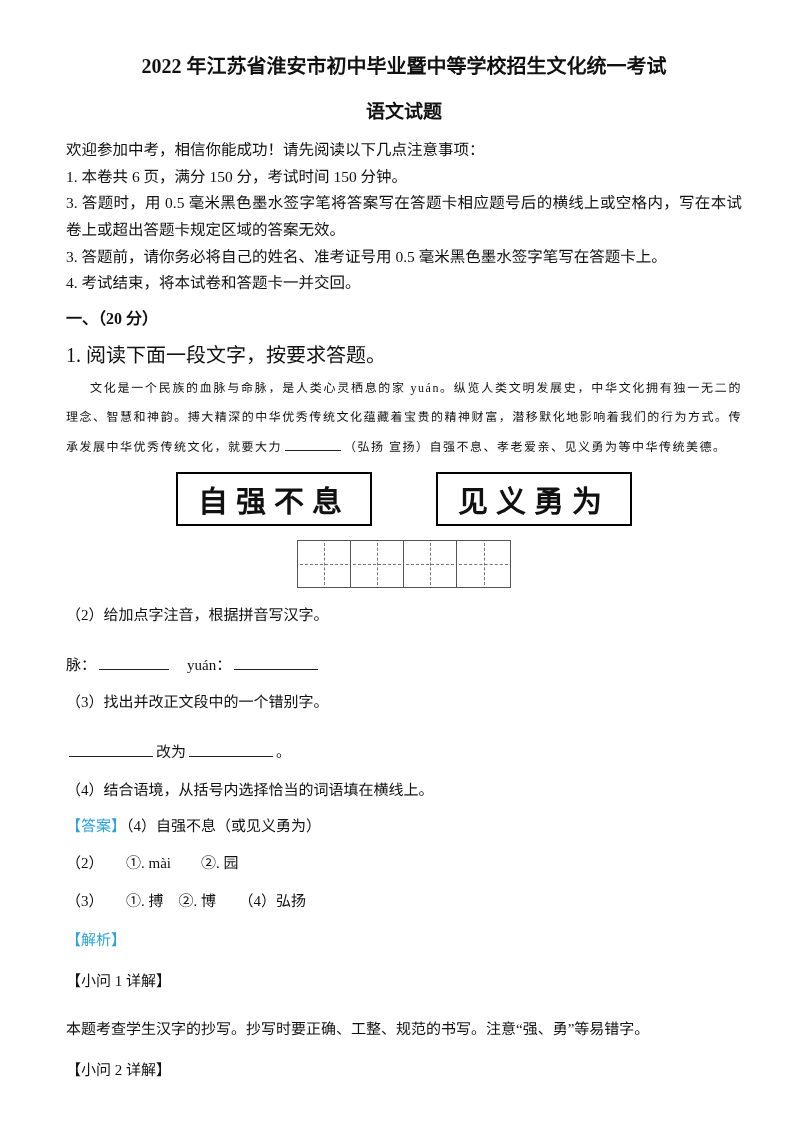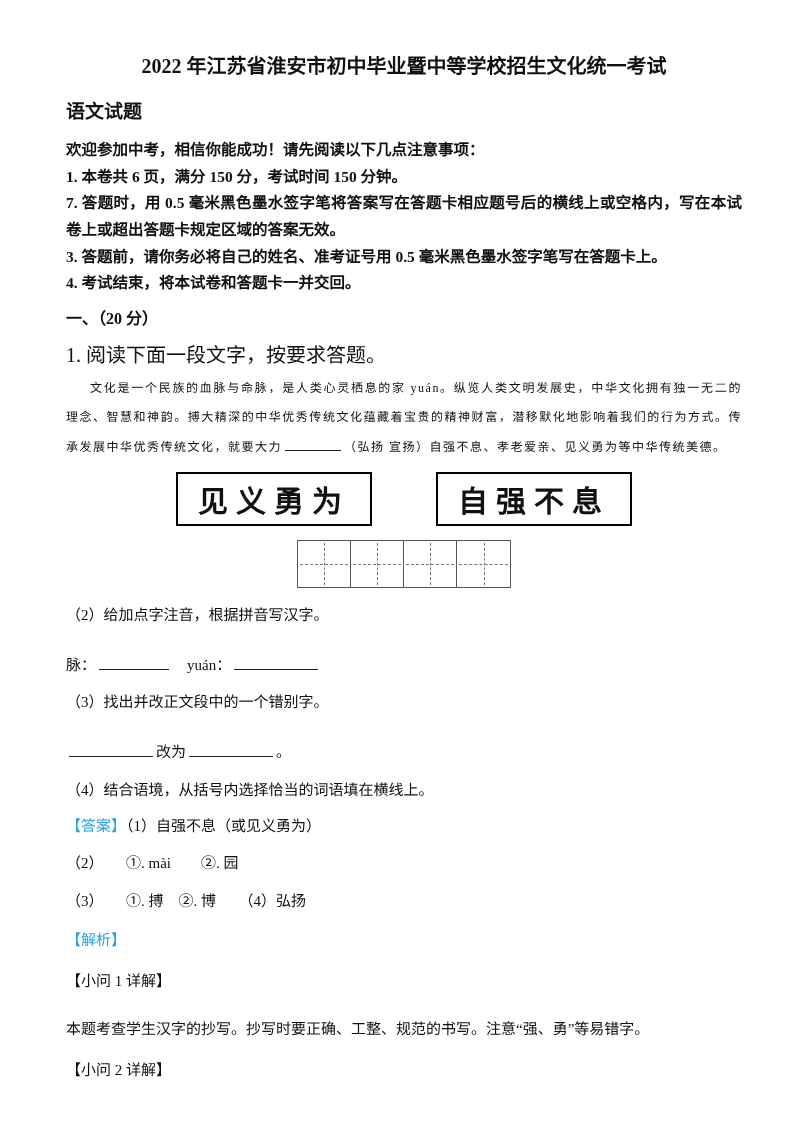--- a/index.html
+++ b/index.html
@@ -17,24 +17,24 @@
   }
   .page{
     width:793px;height:880px;
     padding:52px 51px 26px 66px;
     display:flex;flex-direction:column;
   }
   .title{
     text-align:center;font-size:20px;font-weight:bold;line-height:1.4;
   }
   .subtitle{
-    font-size:19px;font-weight:bold;margin-top:16px;margin-bottom:14px;
+    text-align:center;font-size:19px;font-weight:bold;margin-top:16px;margin-bottom:14px;
   }
   .notice{
-    font-size:15.5px;font-weight:bold;line-height:1.72;text-align:justify;
+    font-size:15.5px;font-weight:normal;line-height:1.72;text-align:justify;
   }
   .section-heading{
     font-size:16px;font-weight:bold;margin-top:8px;line-height:1.8;
   }
   .q-intro{
     font-size:20px;line-height:1.9;margin-top:2px;
   }
   .passage{
     font-size:12px;line-height:2.45;text-align:justify;text-indent:2em;
     letter-spacing:1.5px;
@@ -94,36 +94,36 @@
 </head>
 <body>
 
 <div class="page">
 
   <h1 class="title">2022 年江苏省淮安市初中毕业暨中等学校招生文化统一考试</h1>
   <h2 class="subtitle">语文试题</h2>
 
   <p class="notice">欢迎参加中考，相信你能成功！请先阅读以下几点注意事项：</p>
   <p class="notice">1. 本卷共 6 页，满分 150 分，考试时间 150 分钟。</p>
-  <p class="notice">7. 答题时，用 0.5 毫米黑色墨水签字笔将答案写在答题卡相应题号后的横线上或空格内，写在本试卷上或超出答题卡规定区域的答案无效。</p>
+  <p class="notice">3. 答题时，用 0.5 毫米黑色墨水签字笔将答案写在答题卡相应题号后的横线上或空格内，写在本试卷上或超出答题卡规定区域的答案无效。</p>
   <p class="notice">3. 答题前，请你务必将自己的姓名、准考证号用 0.5 毫米黑色墨水签字笔写在答题卡上。</p>
   <p class="notice">4. 考试结束，将本试卷和答题卡一并交回。</p>
 
   <p class="section-heading">一、（20 分）</p>
   <p class="q-intro">1. 阅读下面一段文字，按要求答题。</p>
 
   <p class="passage"><span>文化是一个民族的血脉与命脉，是人类心灵栖息的家 yuán。纵览人类文明发展史，中华文化拥有独一无二的理念、智慧和神韵。搏大精深的中华优秀传统文化蕴藏着宝贵的精神财富，潜移默化地影响着我们的行为方式。传承发展中华优秀传统文化，就要大力</span><span class="blank w56"></span><span>（弘扬 宣扬）自强不息、孝老爱亲、见义勇为等中华传统美德。</span></p>
 
 
   <div class="calli-row">
     <div class="calli-box">
-      <span class="calli-text">见义勇为</span>
+      <span class="calli-text">自强不息</span>
     </div>
     <div class="calli-box">
-      <span class="calli-text">自强不息</span>
+      <span class="calli-text">见义勇为</span>
     </div>
   </div>
 
   <div class="tian-grid">
     <div class="tian-cell">
         <div class="vline"></div>
         <div class="hline"></div>
       </div>
     <div class="tian-cell">
         <div class="vline"></div>
@@ -142,21 +142,21 @@
   <p class="sub-q">（2）给加点字注音，根据拼音写汉字。</p>
 
   <p class="fill-line"><span>脉：</span><span class="blank w70"></span><span>　</span><span>yuán：</span><span class="blank w84"></span></p>
 
   <p class="sub-q">（3）找出并改正文段中的一个错别字。</p>
 
   <p class="fill-line"><span class="blank w84"></span><span>改为</span><span class="blank w84"></span><span>。</span></p>
 
   <p class="sub-q">（4）结合语境，从括号内选择恰当的词语填在横线上。</p>
 
-  <p class="answer-line"><span class="marker">【答案】</span><span>（1）自强不息（或见义勇为）</span></p>
+  <p class="answer-line"><span class="marker">【答案】</span><span>（4）自强不息（或见义勇为）</span></p>
   <p class="answer-line">（2）　　①. mài　　②. 园</p>
   <p class="answer-line">（3）　　①. 搏　②. 博　　（4）弘扬</p>
 
   <p class="analysis-label">【解析】</p>
 
   <p class="detail-label">【小问 1 详解】</p>
   <p class="detail-text">本题考查学生汉字的抄写。抄写时要正确、工整、规范的书写。注意“强、勇”等易错字。</p>
 
   <p class="detail-label">【小问 2 详解】</p>
 

